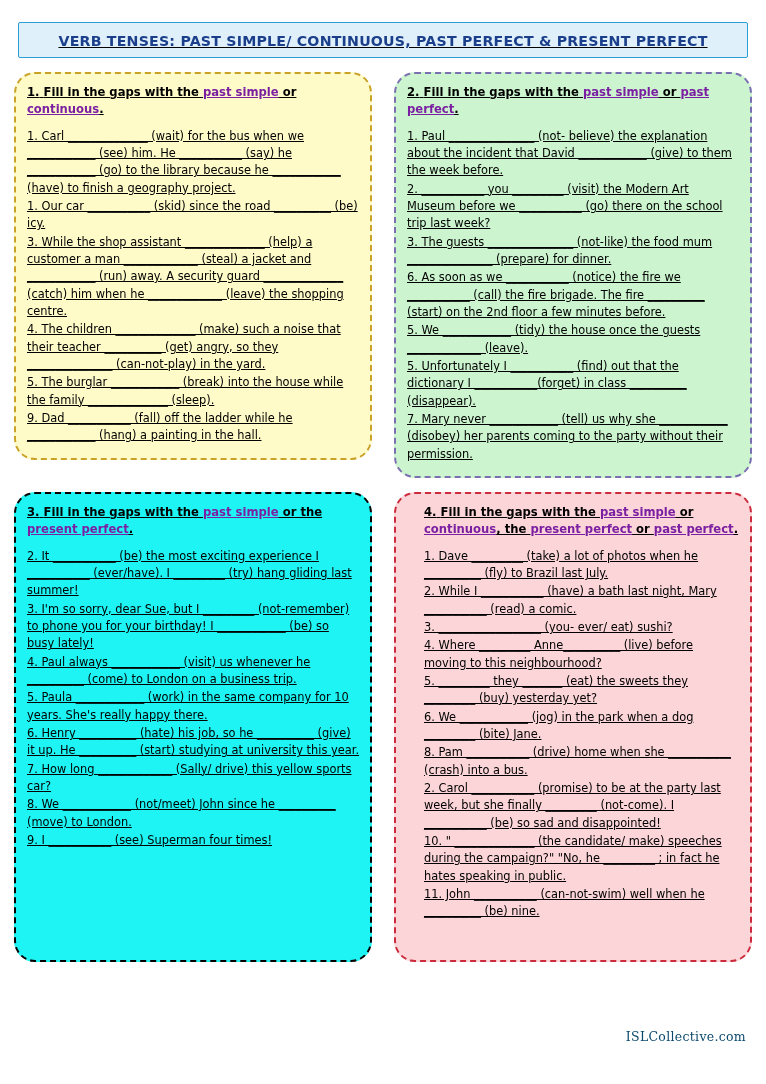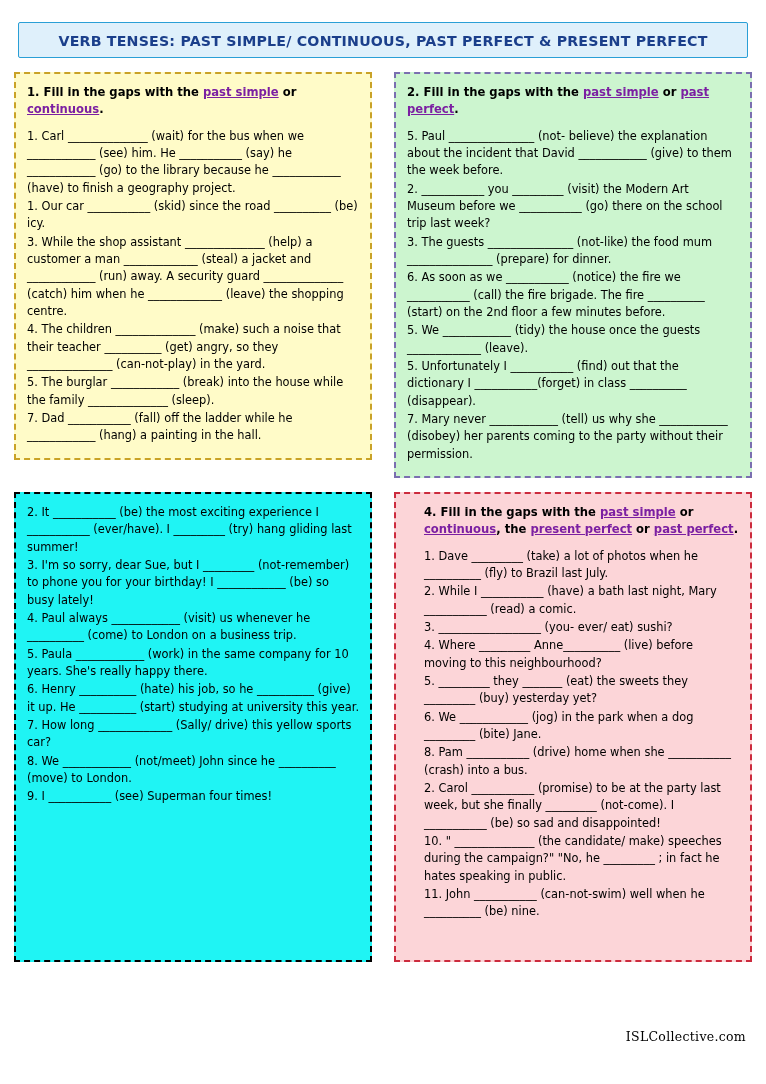--- a/index.html
+++ b/index.html
@@ -14,20 +14,21 @@
     color: #000000;
     position: relative;
     overflow: hidden;
   }
   .page {
     width: 766px;
     height: 1048px;
     box-sizing: border-box;
     padding: 16px 14px 10px 14px;
     position: relative;
+    text-decoration: underline;
   }
   .title-bar {
     border: 1px solid #2a9fd6;
     background: #dff0fb;
     text-align: center;
     padding: 8px 6px 7px 6px;
     margin: 6px 4px 14px 4px;
     border-radius: 2px;
   }
   .title-bar span {
@@ -43,20 +44,21 @@
     justify-content: space-between;
     align-items: flex-start;
   }
   .box {
     width: 358px;
     box-sizing: border-box;
     padding: 10px 11px 12px 11px;
     margin-bottom: 14px;
     font-size: 11.4px;
     line-height: 1.52;
+    border-radius: 21px;
   }
   .box.b1 {
     background: #fffbc8;
     border: 2px dashed #c9a227;
   }
   .box.b2 {
     background: #ccf5cf;
     border: 2px dashed #7a6fb0;
   }
   .box.b3 {
@@ -82,21 +84,21 @@
     font-weight: bold;
   }
   .item {
     margin-bottom: 1px;
   }
   .footer {
     position: absolute;
     right: 20px;
     bottom: 4px;
     font-size: 12.5px;
-    color: #000000;
+    color: #0c4a6e;
     font-family: "DejaVu Serif", serif;
     letter-spacing: 0.3px;
   }
 </style>
 </head>
 <body>
 
 <div class="page">
 
   <div class="title-bar">
@@ -108,38 +110,42 @@
     <div class="box b1">
       <div class="box-heading">
         <span>1.</span>
         <span>Fill in the gaps with the </span><span class="u">past simple</span><span> or </span><span class="u">continuous</span><span>.</span>
       </div>
       <div class="item">1. Carl ______________ (wait) for the bus when we ____________ (see) him. He ___________ (say) he ____________ (go) to the library because he ____________ (have) to finish a geography project.</div>
       <div class="item">1. Our car ___________ (skid) since the road __________ (be) icy.</div>
       <div class="item">3. While the shop assistant ______________ (help) a customer a man _____________ (steal) a jacket and ____________ (run) away. A security guard ______________ (catch) him when he _____________ (leave) the shopping centre.</div>
       <div class="item">4. The children ______________ (make) such a noise that their teacher __________ (get) angry, so they _______________ (can-not-play) in the yard.</div>
       <div class="item">5. The burglar ____________ (break) into the house while the family ______________ (sleep).</div>
-      <div class="item">7. Dad ___________ (fall) off the ladder while he ____________ (hang) a painting in the hall.</div>
+      <div class="item">9. Dad ___________ (fall) off the ladder while he ____________ (hang) a painting in the hall.</div>
     </div>
 
     <div class="box b2">
       <div class="box-heading">
         <span>2.</span>
         <span>Fill in the gaps with the </span><span class="u">past simple</span><span> or </span><span class="u">past perfect</span><span>.</span>
       </div>
-      <div class="item">5. Paul _______________ (not- believe) the explanation about the incident that David ____________ (give) to them the week before.</div>
+      <div class="item">1. Paul _______________ (not- believe) the explanation about the incident that David ____________ (give) to them the week before.</div>
       <div class="item">2. ___________ you _________ (visit) the Modern Art Museum before we ___________ (go) there on the school trip last week?</div>
       <div class="item">3. The guests _______________ (not-like) the food mum _______________ (prepare) for dinner.</div>
       <div class="item">6. As soon as we ___________ (notice) the fire we ___________ (call) the fire brigade. The fire __________ (start) on the 2nd floor a few minutes before.</div>
       <div class="item">5. We ____________ (tidy) the house once the guests _____________ (leave).</div>
       <div class="item">5. Unfortunately I ___________ (find) out that the dictionary I ___________(forget) in class __________ (disappear).</div>
       <div class="item">7. Mary never ____________ (tell) us why she ____________ (disobey) her parents coming to the party without their permission.</div>
     </div>
 
     <div class="box b3">
+      <div class="box-heading">
+        <span>3.</span>
+        <span>Fill in the gaps with the </span><span class="u">past simple</span><span> or the </span><span class="u">present perfect</span><span>.</span>
+      </div>
       <div class="item">2. It ___________ (be) the most exciting experience I ___________ (ever/have). I _________ (try) hang gliding last summer!</div>
       <div class="item">3. I'm so sorry, dear Sue, but I _________ (not-remember) to phone you for your birthday! I ____________ (be) so busy lately!</div>
       <div class="item">4. Paul always ____________ (visit) us whenever he __________ (come) to London on a business trip.</div>
       <div class="item">5. Paula ____________ (work) in the same company for 10 years. She's really happy there.</div>
       <div class="item">6. Henry __________ (hate) his job, so he __________ (give) it up. He __________ (start) studying at university this year.</div>
       <div class="item">7. How long _____________ (Sally/ drive) this yellow sports car?</div>
       <div class="item">8. We ____________ (not/meet) John since he __________ (move) to London.</div>
       <div class="item">9. I ___________ (see) Superman four times!</div>
     </div>
 

